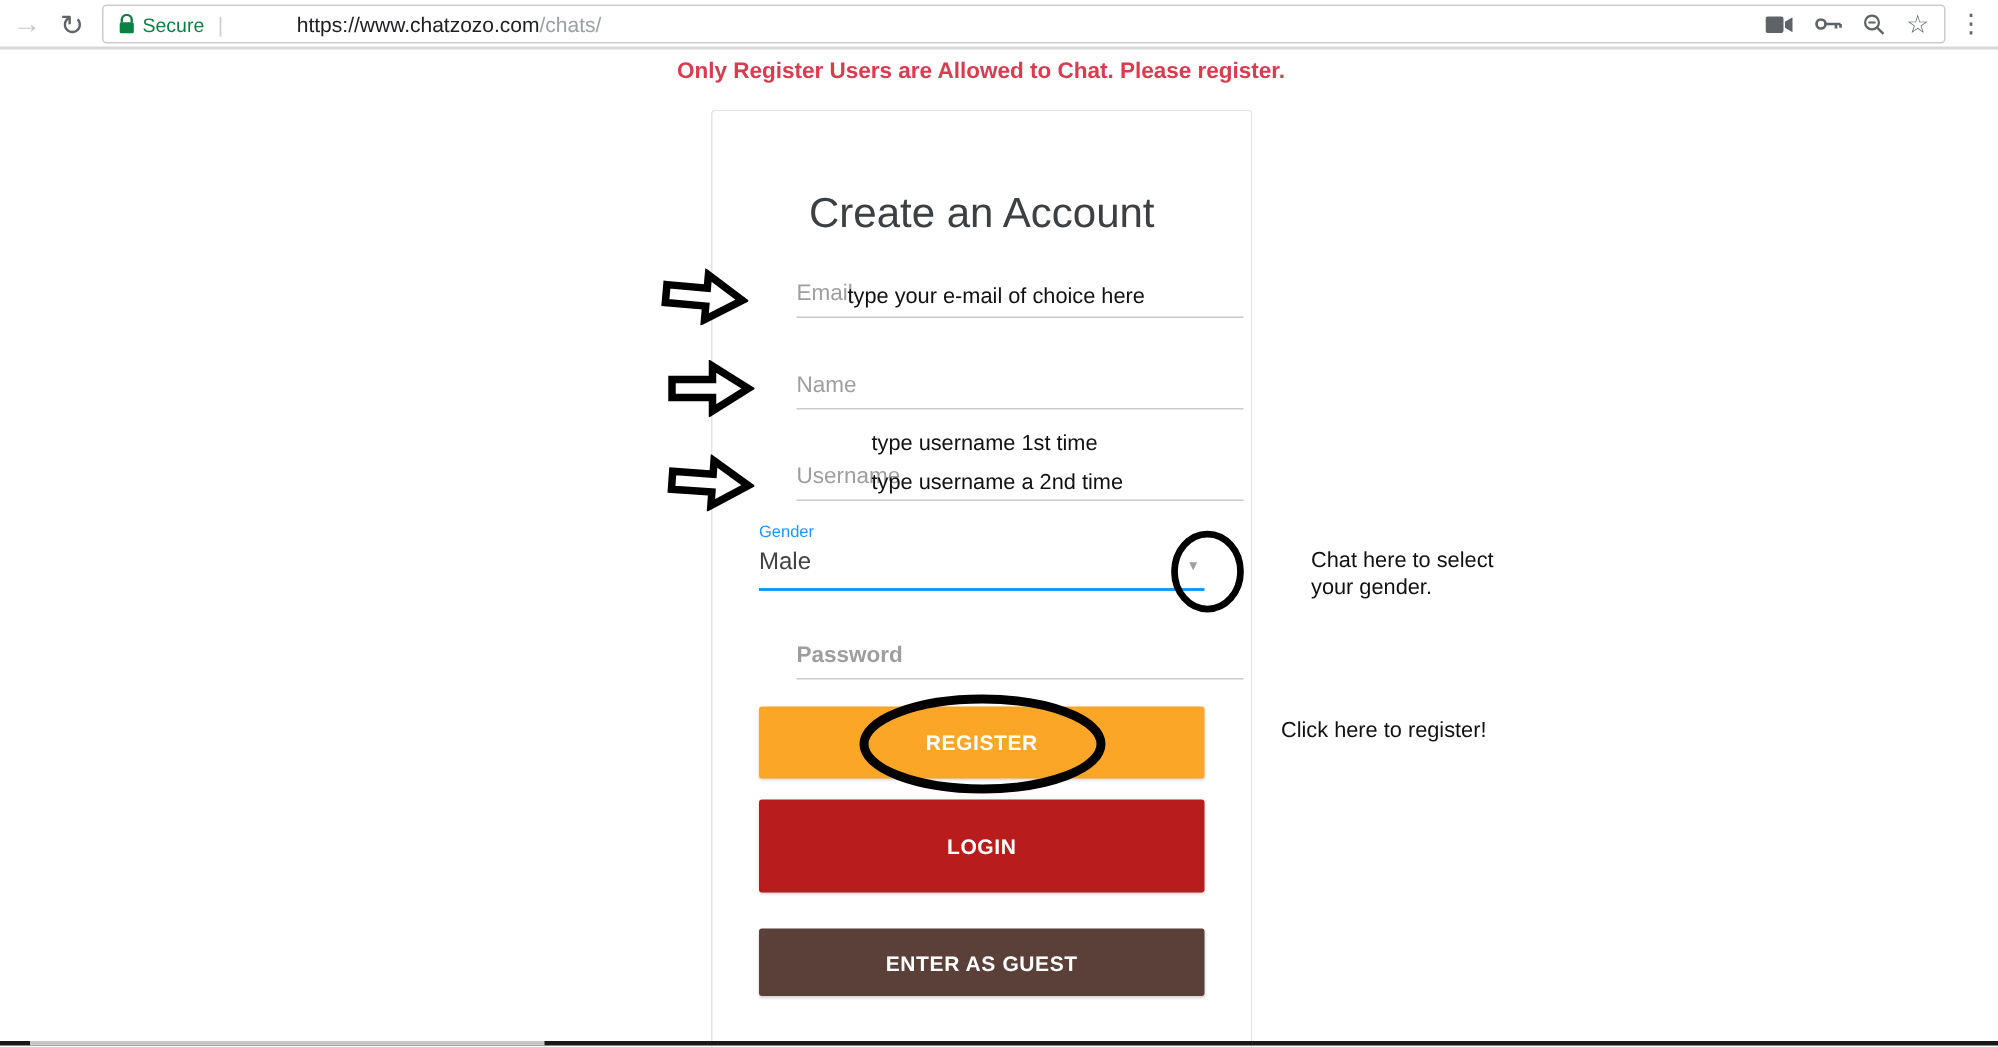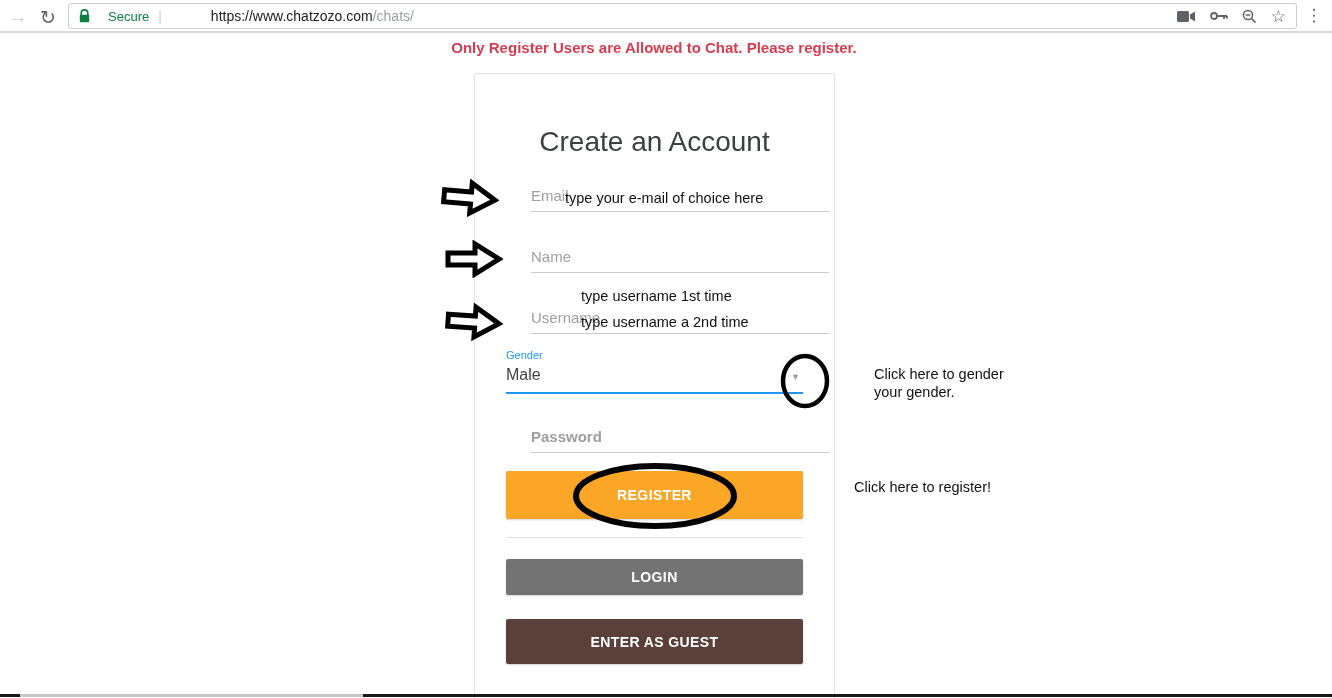--- a/index.html
+++ b/index.html
@@ -7,21 +7,21 @@
     position:relative;width:1332px;height:698px;overflow:hidden;background:#fff;
     font-family:"Liberation Sans", sans-serif;
   }
   
   .toolbar{position:absolute;left:0;top:0;width:1332px;height:33px;background:#ffffff;border-bottom:2px solid #d8d8d8;box-sizing:border-box;}
   .nav-ico{position:absolute;top:5px;width:24px;height:24px;display:flex;align-items:center;justify-content:center;cursor:pointer;}
   .fwd{left:6px;color:#c4c7cc;font-size:19px;}
   .reload{left:36px;color:#5f6368;font-size:19px;}
   .omnibox{position:absolute;left:68px;top:3px;width:1229px;height:26px;border:1px solid #c9cdd2;border-radius:3px;background:#fff;box-sizing:border-box;display:flex;align-items:center;padding:0 10px;}
   .secure-wrap{display:flex;align-items:center;gap:5px;}
-  .secure-label{color:#0b8043;font-size:13px;font-weight:400;margin-left:13px;}
+  .secure-label{color:#0b8043;font-size:13px;font-weight:400;}
   .omni-sep{color:#d0d0d0;margin:0 9px;font-size:14px;}
   .url{font-size:14px;color:#202124;white-space:nowrap;padding-left:40px;}
   .url .path{color:#9aa0a6;}
   .omni-right{margin-left:auto;display:flex;align-items:center;gap:14px;}
   .omni-right .gicon{color:#5f6368;display:flex;align-items:center;cursor:pointer;}
   .star{font-size:17px;color:#5f6368;cursor:pointer;line-height:1;}
   .menu-dots{position:absolute;right:8px;top:5px;font-size:17px;color:#5f6368;width:20px;text-align:center;cursor:pointer;}
   
   .banner{position:absolute;top:39px;left:654px;transform:translateX(-50%);font-size:15px;font-weight:bold;color:#d93b4f;white-space:nowrap;}
   
@@ -31,21 +31,21 @@
   .fld::placeholder{color:#9e9e9e;opacity:1;}
   .fld-email{top:112px;height:26px;}
   .fld-name{top:173px;height:26px;}
   .fld-username{top:233px;height:27px;}
   .fld-password{top:352px;height:27px;font-weight:bold;}
   .gender-label{position:absolute;left:31px;top:275px;font-size:11px;color:#2196f3;}
   .gender-select{position:absolute;left:31px;top:292px;width:297px;height:28px;border-bottom:2px solid #2196f3;font-size:16px;color:#424242;cursor:pointer;box-sizing:border-box;}
   .gender-caret{position:absolute;right:3px;top:6px;font-size:9px;color:#9e9e9e;}
   .btn{position:absolute;left:31px;width:297px;border:none;border-radius:2px;color:#fff;font-weight:bold;font-size:14px;letter-spacing:0.4px;cursor:pointer;font-family:"Liberation Sans",sans-serif;box-shadow:0 1px 2px rgba(0,0,0,0.18);}
   .btn-register{top:397px;height:48px;background:#fca628;}
-  .btn-login{top:485px;height:36px;background:#737373;}
+  .btn-login{top:459px;height:62px;background:#b91c1c;}
   .btn-guest{top:545px;height:45px;background:#5a4038;}
   .form-divider{position:absolute;left:31px;top:463px;width:297px;height:1px;background:#e2e2e2;}
   
   .anno{position:absolute;pointer-events:none;}
   .anno-text{color:#111;font-size:14.5px;line-height:1.25;padding-left:36px;}
   .note-email{left:529px;top:189px;}
   .note-name{left:545px;top:251px;margin-top:36px;}
   .note-username{left:545px;top:313px;}
   .note-gender{left:838px;top:365px;width:152px;}
   .note-register{left:818px;top:478px;white-space:nowrap;}
@@ -124,21 +124,21 @@
 
     <button class="btn btn-register">REGISTER</button>
     <div class="form-divider"></div>
     <button class="btn btn-login">LOGIN</button>
     <button class="btn btn-guest">ENTER AS GUEST</button>
   </div>
 
   <div class="anno anno-text note-email">type your e-mail of choice here</div>
   <div class="anno anno-text note-name">type username 1st time</div>
   <div class="anno anno-text note-username">type username a 2nd time</div>
-  <div class="anno anno-text note-gender">Click here to gender your gender.</div>
+  <div class="anno anno-text note-gender">Chat here to select your gender.</div>
   <div class="anno anno-text note-register">Click here to register!</div>
 
   <svg class="anno arrow1" width="58" height="38" viewBox="0 0 58 38">
     <path d="M3 13h27V4l24 15-24 15v-9H3z" fill="#fff" stroke="#000" stroke-width="5" stroke-linejoin="miter"></path>
   </svg>
   <svg class="anno arrow2" width="58" height="38" viewBox="0 0 58 38">
     <path d="M3 13h27V4l24 15-24 15v-9H3z" fill="#fff" stroke="#000" stroke-width="5" stroke-linejoin="miter"></path>
   </svg>
   <svg class="anno arrow3" width="58" height="38" viewBox="0 0 58 38">
     <path d="M3 13h27V4l24 15-24 15v-9H3z" fill="#fff" stroke="#000" stroke-width="5" stroke-linejoin="miter"></path>

